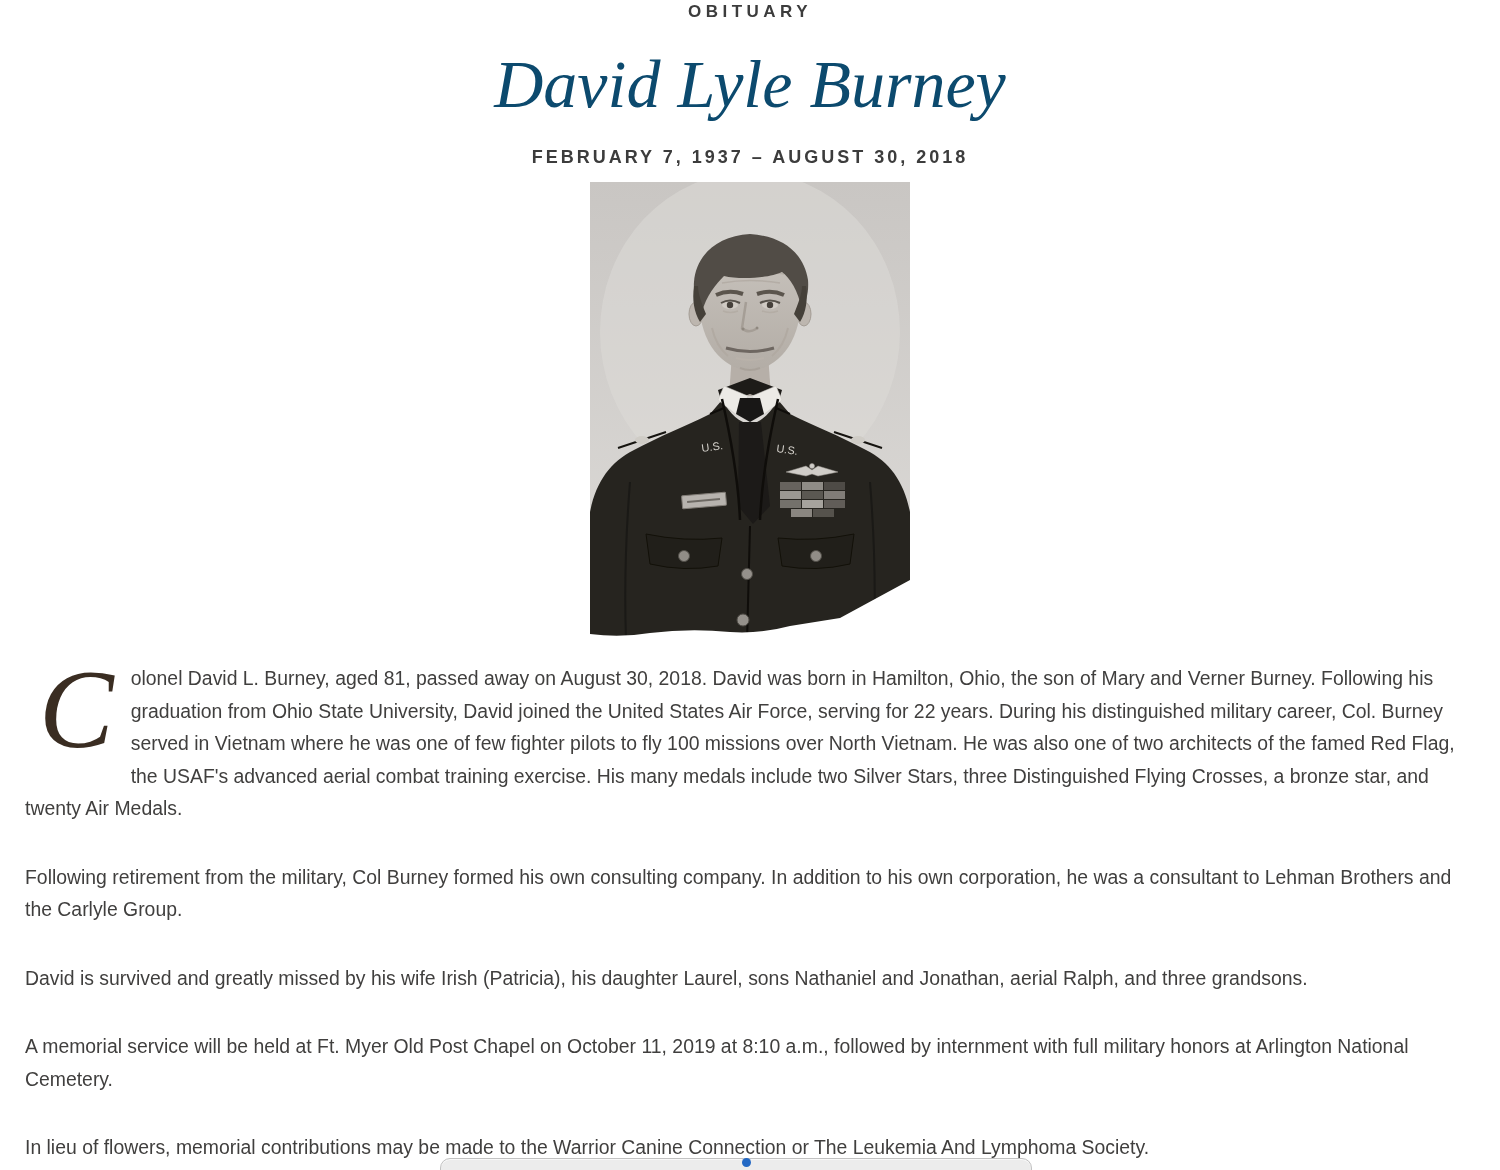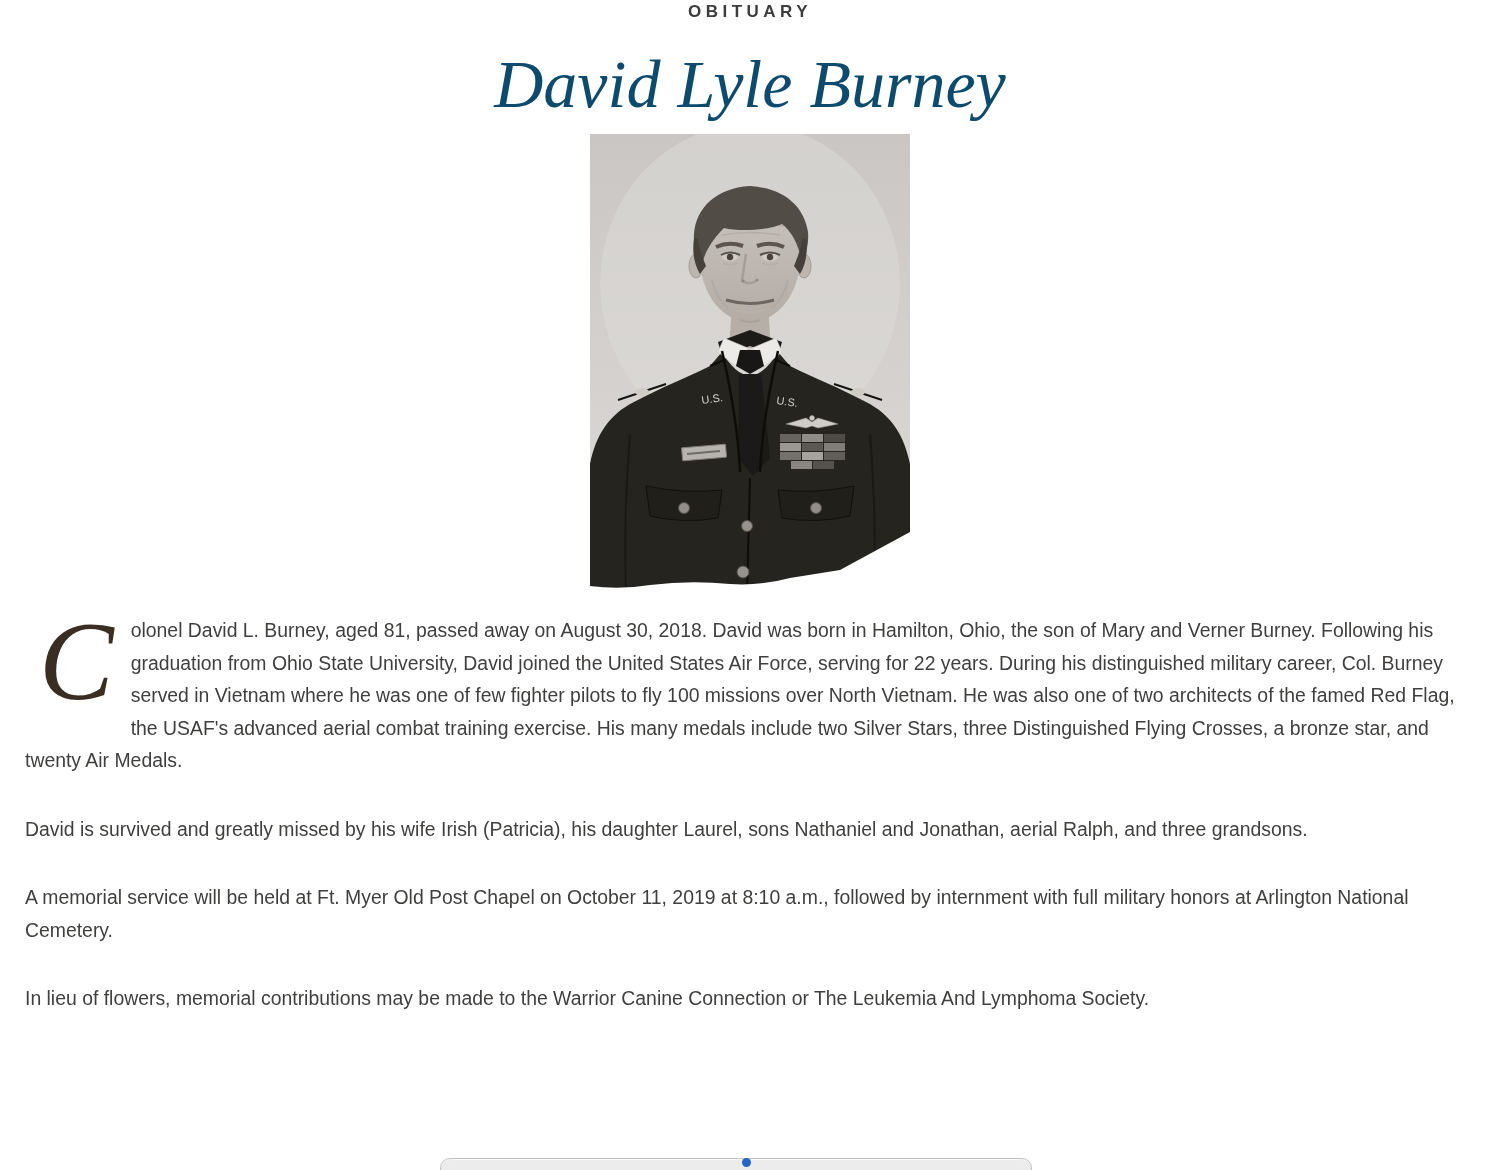--- a/index.html
+++ b/index.html
@@ -65,20 +65,21 @@
   }
 </style>
 </head>
 <body>
 
 <div class="page">
 
   <header>
     <div class="eyebrow">OBITUARY</div>
     <h1 class="page-title">David Lyle Burney</h1>
+    <div class="dates">FEBRUARY 7, 1937 – AUGUST 30, 2018</div>
   </header>
 
   <figure class="photo" style="margin-left:auto;margin-right:auto;">
     <svg width="320" height="460" viewBox="0 0 320 460" xmlns="http://www.w3.org/2000/svg">
       <defs>
         <linearGradient id="bgGrad" x1="0" y1="0" x2="0" y2="1">
           <stop offset="0" stop-color="#c9c6c3"></stop>
           <stop offset="1" stop-color="#dedcd9"></stop>
         </linearGradient>
         <linearGradient id="faceGrad" x1="0" y1="0" x2="0" y2="1">
@@ -186,20 +187,21 @@
 
       <path d="M40,300 C36,350 34,400 36,458" stroke="#1a1916" stroke-width="2" fill="none"></path>
       <path d="M280,300 C284,350 286,400 284,458" stroke="#1a1916" stroke-width="2" fill="none"></path>
 
       <path d="M0,460 L0,452 Q30,456 60,451 Q100,446 140,450 Q170,452 200,444 L250,436 L320,398 L320,460 Z" fill="#ffffff"></path>
     </svg>
   </figure>
 
   <main class="body-text">
     <p><span class="dropcap">C</span><span>olonel David L. Burney, aged 81, passed away on August 30, 2018. David was born in Hamilton, Ohio, the son of Mary and Verner Burney. Following his graduation from Ohio State University, David joined the United States Air Force, serving for 22 years. During his distinguished military career, Col. Burney served in Vietnam where he was one of few fighter pilots to fly 100 missions over North Vietnam. He was also one of two architects of the famed Red Flag, the USAF's advanced aerial combat training exercise. His many medals include two Silver Stars, three Distinguished Flying Crosses, a bronze star, and twenty Air Medals.</span></p>
+    <p>Following retirement from the military, Col Burney formed his own consulting company. In addition to his own corporation, he was a consultant to Lehman Brothers and the Carlyle Group.</p>
     <p>David is survived and greatly missed by his wife Irish (Patricia), his daughter Laurel, sons Nathaniel and Jonathan, aerial Ralph, and three grandsons.</p>
     <p>A memorial service will be held at Ft. Myer Old Post Chapel on October 11, 2019 at 8:10 a.m., followed by internment with full military honors at Arlington National Cemetery.</p>
     <p>In lieu of flowers, memorial contributions may be made to the Warrior Canine Connection or The Leukemia And Lymphoma Society.</p>
   </main>
 
   <div class="bottom-bar">
     <div class="blue-dot"></div>
   </div>
 
 </div>

